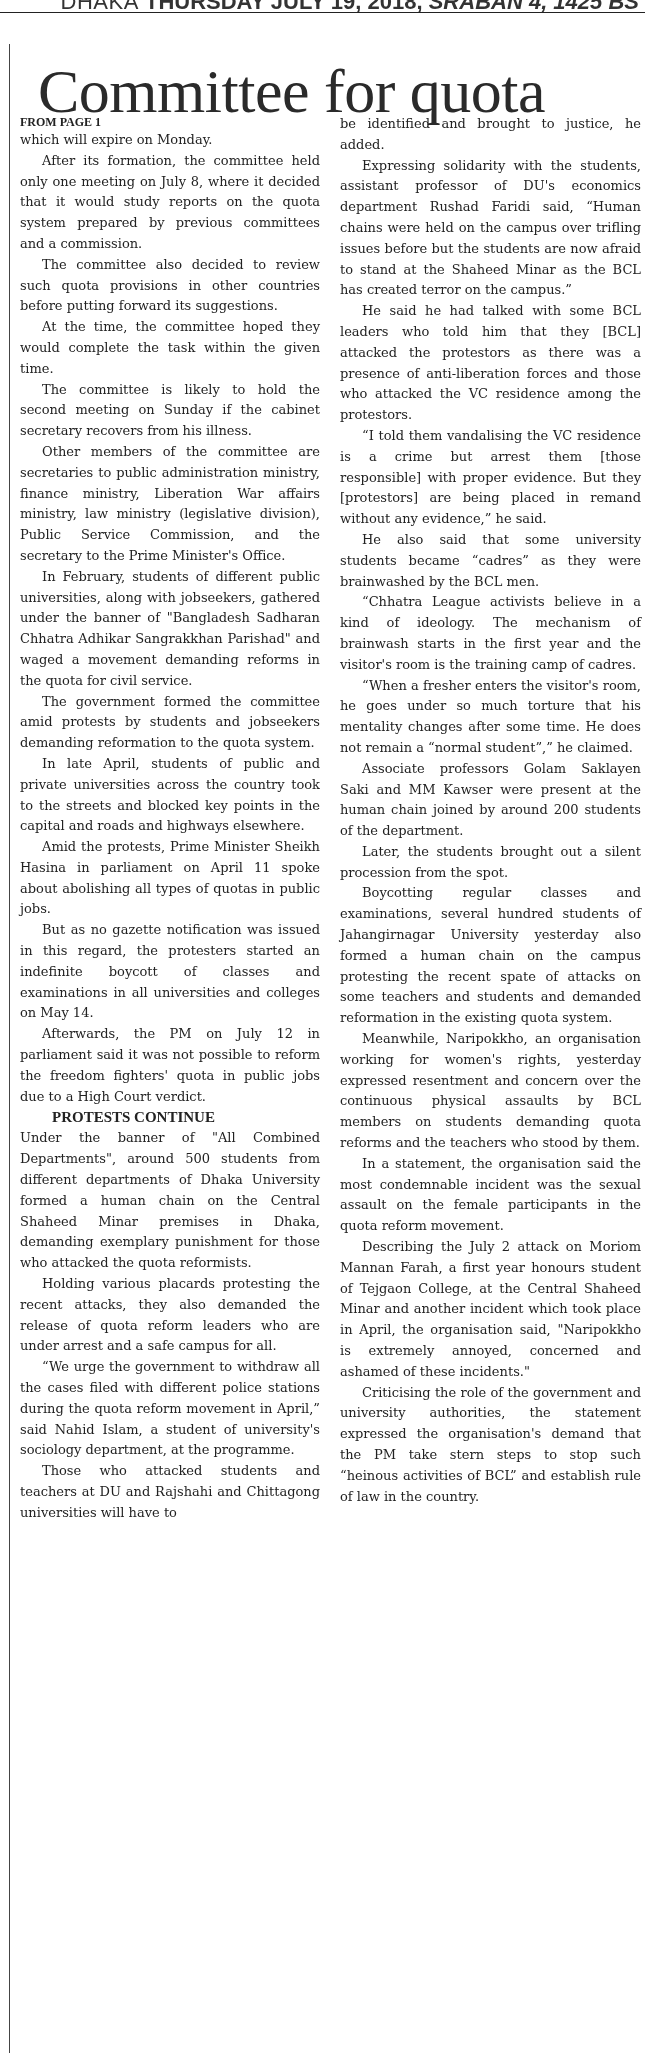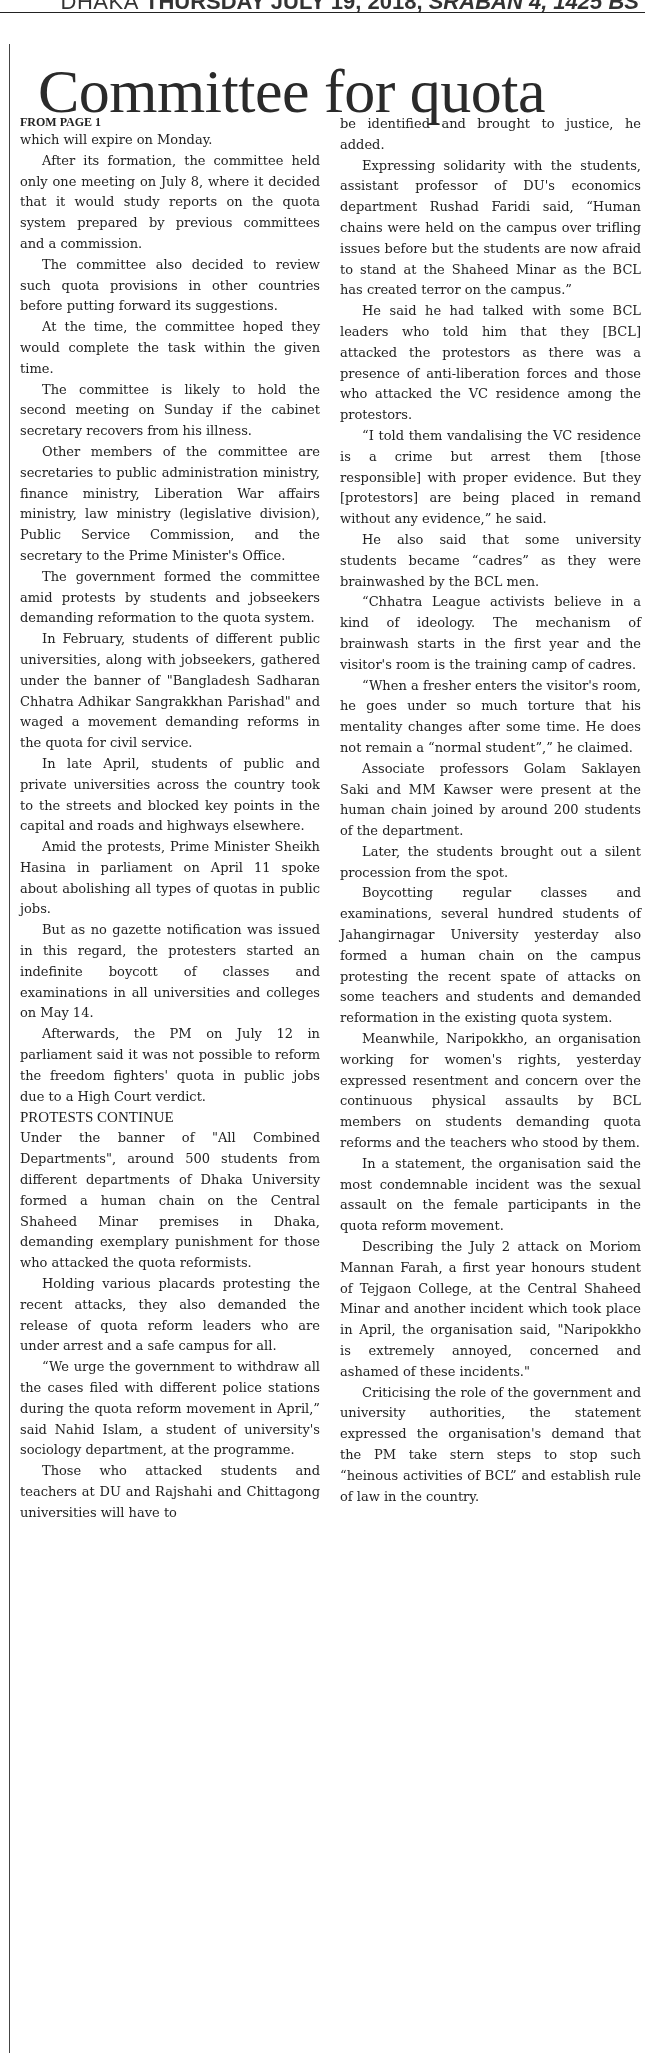--- a/index.html
+++ b/index.html
@@ -22,21 +22,21 @@
   .col {
     position: absolute; top: 114px; width: 300px;
     font-family: "DejaVu Serif", serif; font-size: 13px; line-height: 20.8px;
     text-align: justify; color: #222;
   }
   .col.left { left: 20px; }
   .col.right { left: 340px; width: 301px; }
   .col p { margin: 0; text-indent: 22px; hyphens: auto; }
   .col p.noindent { text-indent: 0; }
   .kicker { font-family: Liberation Serif, serif; font-weight: bold; font-size: 12px; line-height: 16px; text-transform: uppercase; color: #222; }
-  .subhead { font-family: "Liberation Serif", serif; font-weight: normal; font-size: 15px; line-height: 21px; text-transform: uppercase; color: #222; }
+  .subhead { font-family: "Liberation Serif", serif; font-weight: bold; font-size: 15px; line-height: 21px; text-transform: uppercase; color: #222; margin-left: 32px; }
 </style>
 </head>
 <body>
 
 <div class="masthead">
   <span class="city">DHAKA</span>
   <span class="date">THURSDAY JULY 19, 2018,</span>
   <span class="bangla">SRABAN 4, 1425 BS</span>
 </div>
 <div class="rule"></div>
@@ -46,22 +46,22 @@
 
 <div class="col left">
   <div class="kicker">FROM PAGE 1</div>
   <div id="left-paras">
       <p class="noindent">which will expire on Monday.</p>
       <p>After its formation, the committee held only one meeting on July 8, where it decided that it would study reports on the quota system prepared by previous committees and a commission.</p>
       <p>The committee also decided to review such quota provisions in other countries before putting forward its suggestions.</p>
       <p>At the time, the committee hoped they would complete the task within the given time.</p>
       <p>The committee is likely to hold the second meeting on Sunday if the cabinet secretary recovers from his illness.</p>
       <p>Other members of the committee are secretaries to public administration ministry, finance ministry, Liberation War affairs ministry, law ministry (legislative division), Public Service Commission, and the secretary to the Prime Minister's Office.</p>
+      <p>In February, students of different public universities, along with jobseekers, gathered under the banner of "Bangladesh Sadharan Chhatra Adhikar Sangrakkhan Parishad" and waged a movement demanding reforms in the quota for civil service.</p>
       <p>The government formed the committee amid protests by students and jobseekers demanding reformation to the quota system.</p>
-      <p>In February, students of different public universities, along with jobseekers, gathered under the banner of "Bangladesh Sadharan Chhatra Adhikar Sangrakkhan Parishad" and waged a movement demanding reforms in the quota for civil service.</p>
       <p>In late April, students of public and private universities across the country took to the streets and blocked key points in the capital and roads and highways elsewhere.</p>
       <p>Amid the protests, Prime Minister Sheikh Hasina in parliament on April 11 spoke about abolishing all types of quotas in public jobs.</p>
       <p>But as no gazette notification was issued in this regard, the protesters started an indefinite boycott of classes and examinations in all universities and colleges on May 14.</p>
       <p>Afterwards, the PM on July 12 in parliament said it was not possible to reform the freedom fighters' quota in public jobs due to a High Court verdict.</p>
     </div>
   <div class="subhead">PROTESTS CONTINUE</div>
   <div id="left-paras-2">
       <p class="noindent">Under the banner of "All Combined Departments", around 500 students from different departments of Dhaka University formed a human chain on the Central Shaheed Minar premises in Dhaka, demanding exemplary punishment for those who attacked the quota reformists.</p>
       <p>Holding various placards protesting the recent attacks, they also demanded the release of quota reform leaders who are under arrest and a safe campus for all.</p>
       <p>“We urge the government to withdraw all the cases filed with different police stations during the quota reform movement in April,” said Nahid Islam, a student of university's sociology department, at the programme.</p>

